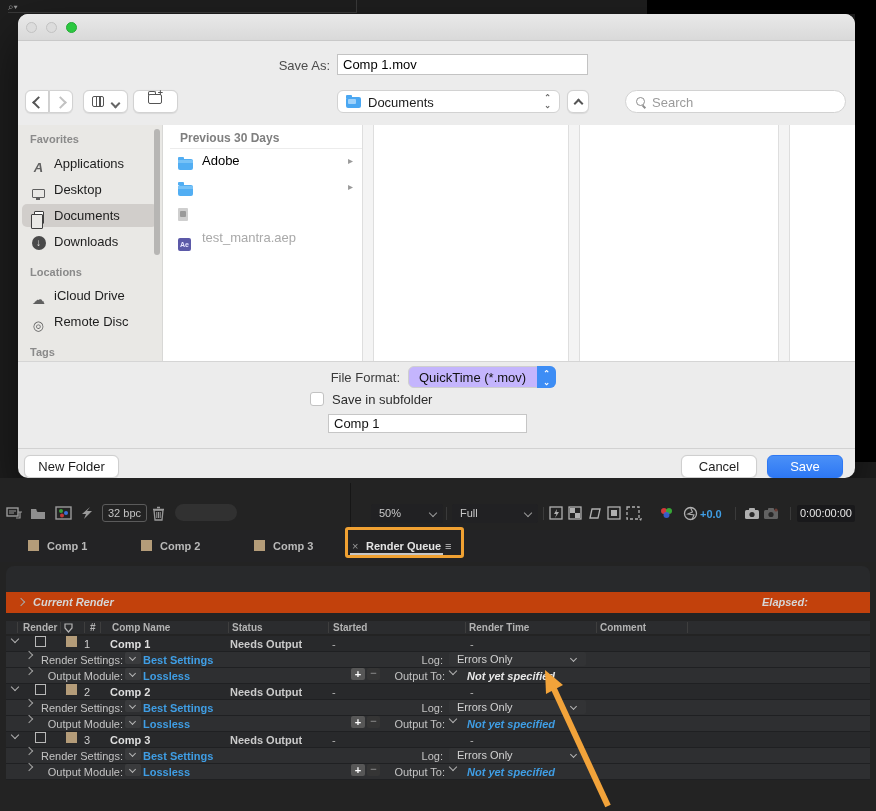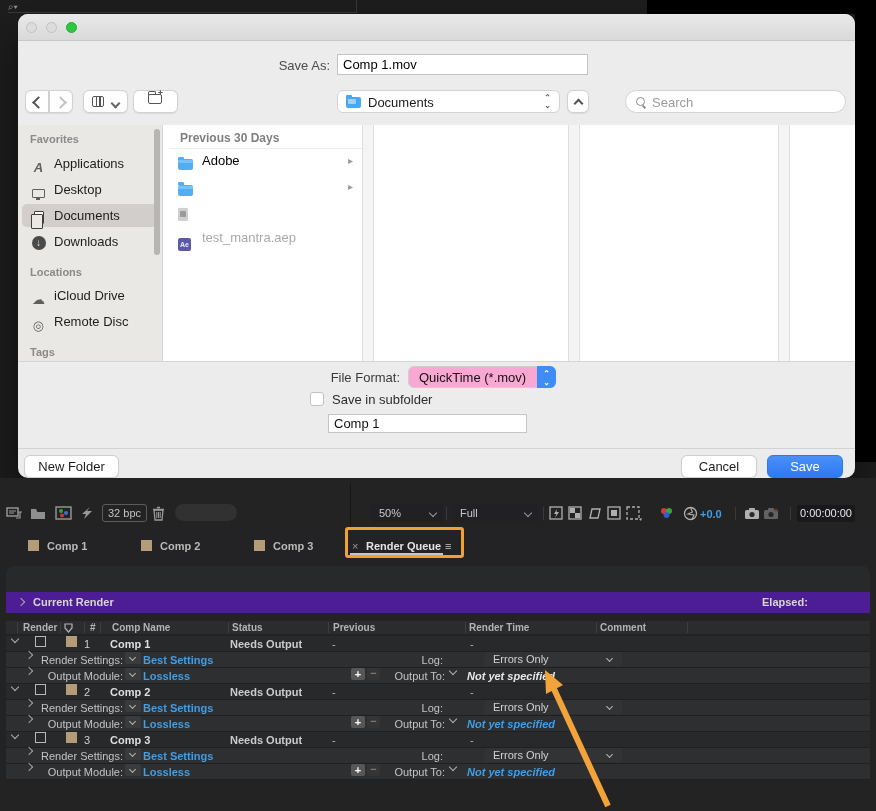--- a/index.html
+++ b/index.html
@@ -78,21 +78,21 @@
   .fld::before{content:"";position:absolute;left:0;top:-2.5px;width:6px;height:3px;background:#52aef3;border-radius:1px 1px 0 0;}
   .fld::after{content:"";position:absolute;left:0;top:1px;width:15px;height:3px;background:#77c2f7;}
   .img-ic{display:inline-block;width:10px;height:13px;background:#cfcfcf;border-radius:1px;position:relative;}
   .img-ic::after{content:"";position:absolute;left:2px;top:3px;width:6px;height:6px;background:#9a9a9a;border-radius:1px;}
   .ae-ic{display:inline-block;width:13px;height:13px;background:#5c59a8;border-radius:2px;color:#e8e5ff;
          font-size:7px;font-weight:700;text-align:center;line-height:13px;}
   .col-band{position:absolute;top:0;height:236px;width:12px;background:#f4f4f4;border-left:1px solid #dedede;border-right:1px solid #dedede;box-sizing:border-box;}
 
   .formarea-divider{position:absolute;left:0;top:347px;width:837px;height:1px;background:#d5d5d5;}
   .ff-label{position:absolute;left:230px;top:356px;width:152px;text-align:right;color:#3a3a3a;}
-  .ff-select{position:absolute;left:390px;top:352px;width:148px;height:22px;background:#f9a8d4;border:1px solid #cfcfcf;
+  .ff-select{position:absolute;left:390px;top:352px;width:148px;height:22px;background:#c4b5fd;border:1px solid #cfcfcf;
              border-radius:6px;box-sizing:border-box;}
   .ff-select .txt{position:absolute;left:10px;top:3px;color:#111;}
   .ff-stepper{position:absolute;right:-1px;top:-1px;width:19px;height:22px;background:#3d8df5;border-radius:0 6px 6px 0;
               color:#fff;font-size:8px;font-weight:700;text-align:center;line-height:9px;padding-top:3px;box-sizing:border-box;}
   .cb{position:absolute;left:292px;top:378px;width:14px;height:14px;background:#fff;border:1px solid #c2c2c2;border-radius:3px;box-sizing:border-box;}
   .cb-label{position:absolute;left:314px;top:378px;color:#2c2c2c;}
   .sub-input{position:absolute;left:310px;top:400px;width:192px;height:17px;background:#fff;border:1px solid #c6c6c6;
              padding-left:5px;line-height:17px;color:#111;}
   .footer-divider{position:absolute;left:0;top:434px;width:837px;height:1px;background:#d2d2d2;}
   .dlg-btn{position:absolute;top:441px;height:23px;background:#fff;border:1px solid #cfcfcf;border-radius:6px;
@@ -114,40 +114,40 @@
   .tcode{position:absolute;left:797px;top:27px;width:58px;height:17px;background:#19191b;border-radius:2px;
          text-align:center;line-height:17px;color:#e6e6e6;}
 
   .tabsrow{position:absolute;left:0;top:52px;width:876px;height:32px;background:#232325;}
   .tab{position:absolute;top:0;height:32px;line-height:32px;font-weight:700;color:#b9b9b9;}
   .swatch{position:absolute;top:10px;width:11px;height:11px;background:#b49c79;}
   .rq-underline{position:absolute;left:350px;top:75px;width:93px;height:2px;background:#c6c6c6;}
   .annot-rect{position:absolute;left:345px;top:49px;width:119px;height:31px;border:3px solid #F0A132;border-radius:3px;box-sizing:border-box;z-index:5;}
 
   .rq-band{position:absolute;left:6px;top:88px;width:864px;height:26px;background:#28292b;border-radius:8px 8px 0 0;}
-  .cr-bar{position:absolute;left:6px;top:114px;width:864px;height:21px;background:#4c1d95;line-height:21px;font-weight:700;color:#d6d6d6;}
+  .cr-bar{position:absolute;left:6px;top:114px;width:864px;height:21px;background:#c2410c;line-height:21px;font-weight:700;color:#d6d6d6;font-style:italic;}
   .cr-chev{position:absolute;left:12px;top:7px;width:5px;height:5px;border-right:1.8px solid #a8a8a8;border-bottom:1.8px solid #a8a8a8;transform:rotate(-45deg);}
   .hdr{position:absolute;left:6px;top:143px;width:864px;height:13px;background:#2b2c2e;font-size:10px;font-weight:700;color:#b3b3b3;line-height:13px;}
   .hdr .hdiv{position:absolute;top:1px;width:1px;height:11px;background:#3e3e3e;}
   .hdr .hlbl{position:absolute;top:0;white-space:nowrap;}
   .tag-glyph{position:absolute;top:2px;width:9px;height:9px;}
 
   .rows{position:absolute;left:6px;top:158px;width:864px;}
   .qrow{position:relative;width:864px;height:16px;line-height:16px;box-shadow:inset 0 -1px #1f2022;white-space:nowrap;}
   .qrow.main{background:#28292b;} .qrow.sub{background:#2e2f31;}
   .qrow span{position:absolute;top:0;}
   .q-chev-d{position:absolute;left:6px;top:5px;width:5px;height:5px;border-right:1.8px solid #b0b0b0;border-bottom:1.8px solid #b0b0b0;transform:rotate(45deg);}
   .q-chev-r{position:absolute;left:20px;top:5px;width:5px;height:5px;border-right:1.8px solid #a0a0a0;border-bottom:1.8px solid #a0a0a0;transform:rotate(-45deg);}
   .q-check{position:absolute;left:29px;top:2px;width:11px;height:11px;border:1.6px solid #b8b8b8;box-sizing:border-box;}
   .q-swatch{position:absolute;left:60px;top:2px;width:11px;height:11px;background:#b49c79;}
   .bold{font-weight:700;}
   .blue{color:#3f9ee5;}
   .dd-mini{position:absolute;left:119px;top:2px;width:16px;height:12px;background:#3a3b3d;border-radius:2px;}
   .dd-mini::after{content:"";position:absolute;left:5px;top:3px;width:4px;height:4px;border-right:1.5px solid #b5b5b5;border-bottom:1.5px solid #b5b5b5;transform:rotate(45deg);}
-  .log-dd{position:absolute;left:443px;top:1px;width:137px;height:14px;background:#323335;border-radius:2px;line-height:14px;margin-left:36px;}
+  .log-dd{position:absolute;left:443px;top:1px;width:137px;height:14px;background:#323335;border-radius:2px;line-height:14px;}
   .log-dd::after{content:"";position:absolute;right:10px;top:4px;width:4px;height:4px;border-right:1.5px solid #b5b5b5;border-bottom:1.5px solid #b5b5b5;transform:rotate(45deg);}
   .plus-btn{position:absolute;left:345px;top:2px;width:14px;height:12px;background:#575757;border-radius:2px;color:#fff;
             text-align:center;line-height:12px;font-weight:700;font-size:11px;}
   .minus-btn{position:absolute;left:361px;top:2px;width:13px;height:12px;background:#353535;border-radius:2px;color:#7a7a7a;
              text-align:center;line-height:11px;font-weight:700;font-size:11px;}
   .ot-chev{position:absolute;left:444px;top:5px;width:5px;height:5px;border-right:1.6px solid #b0b0b0;border-bottom:1.6px solid #b0b0b0;transform:rotate(45deg);}
   .italic{font-style:italic;}
   .ralign{text-align:right;font-weight:400;color:#c3c3c3;}
   .annot-svg{position:absolute;left:0;top:0;z-index:6;pointer-events:none;}
   svg.glyph{vertical-align:middle;}
@@ -405,21 +405,21 @@
         <div class="hdiv" style="left: 94px;"></div>
         <div class="hdiv" style="left: 222px;"></div>
         <div class="hdiv" style="left: 322px;"></div>
         <div class="hdiv" style="left: 459px;"></div>
         <div class="hdiv" style="left: 590px;"></div>
         <div class="hdiv" style="left: 681px;"></div>
         <span class="hlbl" style="left: 17px;">Render</span>
         <span class="hlbl" style="left: 84px;">#</span>
         <span class="hlbl" style="left: 106px;">Comp Name</span>
         <span class="hlbl" style="left: 226px;">Status</span>
-        <span class="hlbl" style="left: 327px;">Previous</span>
+        <span class="hlbl" style="left: 327px;">Started</span>
         <span class="hlbl" style="left: 463px;">Render Time</span>
         <span class="hlbl" style="left: 594px;">Comment</span>
         <span class="tag-glyph" style="left: 58px;"><svg width="9" height="10" viewBox="0 0 9 10">
             <path d="M1 1h7v4L4.5 9 1 5z" fill="none" stroke="#b3b3b3" stroke-width="1.2"></path>
           </svg></span>
       </div>
     <div class="rows" id="qrows">
         <div class="qrow main">
           <span class="q-chev-d"></span>
           <span class="q-check"></span>

